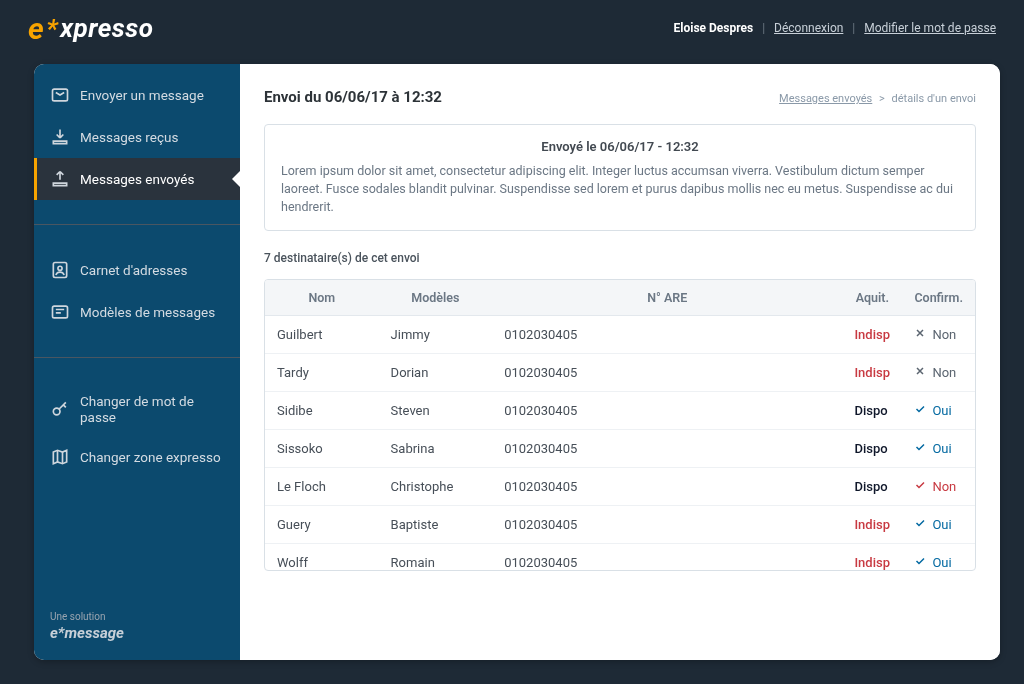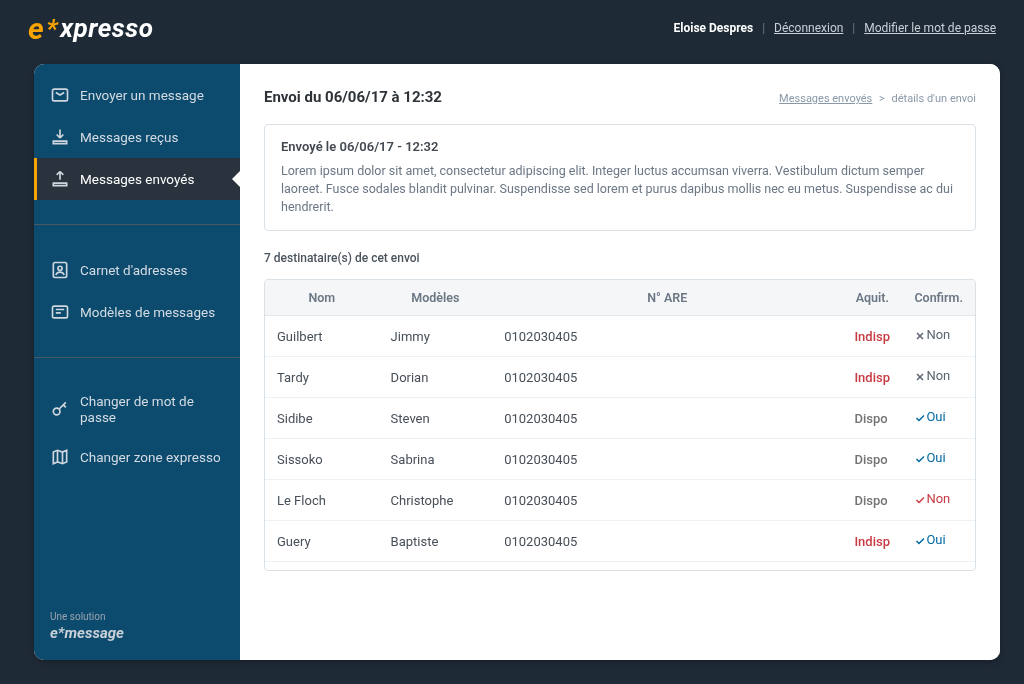--- a/index.html
+++ b/index.html
@@ -86,21 +86,21 @@
   }
   .main-header { display: flex; align-items: baseline; margin-bottom: 18px; }
   .page-title { font-size: 15px; font-weight: 700; color: #2d3338; }
   .breadcrumb { margin-left: auto; font-size: 11px; color: #8a99a8; }
   .breadcrumb a { color: #8a99a8; text-decoration: underline; cursor: pointer; }
   .breadcrumb .sep { margin: 0 4px; }
 
   .infobox {
     border: 1px solid #d9e0e6; border-radius: 4px; padding: 14px 16px; margin-bottom: 20px;
   }
-  .infobox .sent { font-size: 13px; font-weight: 600; color: #424951; margin-bottom: 8px; }
+  .infobox .sent { font-size: 13px; font-weight: 600; color: #424951; margin-bottom: 8px; text-align: center; }
   .infobox .body { font-size: 12.5px; color: #6b7784; line-height: 1.45; }
 
   .subheading { font-size: 12px; color: #4a535c; margin-bottom: 14px; font-weight: 500; }
 
   .table-wrap {
     border: 1px solid #d9e0e6; border-radius: 4px; overflow: hidden;
     position: relative;
   }
   .table-scroll { max-height: 290px; overflow-y: auto; }
   table.recipients { width: 100%; border-collapse: collapse; font-size: 13px; }
@@ -111,24 +111,24 @@
   }
   table.recipients tbody td {
     padding: 11px 12px; border-bottom: 1px solid #eef1f4; color: #474f58;
   }
   .col-nom   { width: 16%; }
   .col-pren  { width: 16%; }
   .col-are   { width: auto; }
   .col-aquit { width: 60px; text-align: left; }
   .col-conf  { width: 70px; text-align: left; }
 
-  .status-dispo  { color: #737373; font-weight: 500; }
+  .status-dispo  { color: #0f172a; font-weight: 500; }
   .status-indisp { color: #c83a42; font-weight: 500; }
 
-  .conf { display: inline-flex; align-items: flex-end; }
+  .conf { display: inline-flex; align-items: flex-start; gap: 6px; }
   .conf.oui { color: #0369a1; }
   .conf.non { color: #5b6570; }
   .conf.non-red { color: #c83a42; }
   .conf svg { width: 12px; height: 12px; }
 
   
   .table-scroll::-webkit-scrollbar { width: 10px; }
   .table-scroll::-webkit-scrollbar-thumb { background: #d3dae1; border-radius: 5px; }
   .table-scroll::-webkit-scrollbar-track { background: #f1f3f5; }
 

